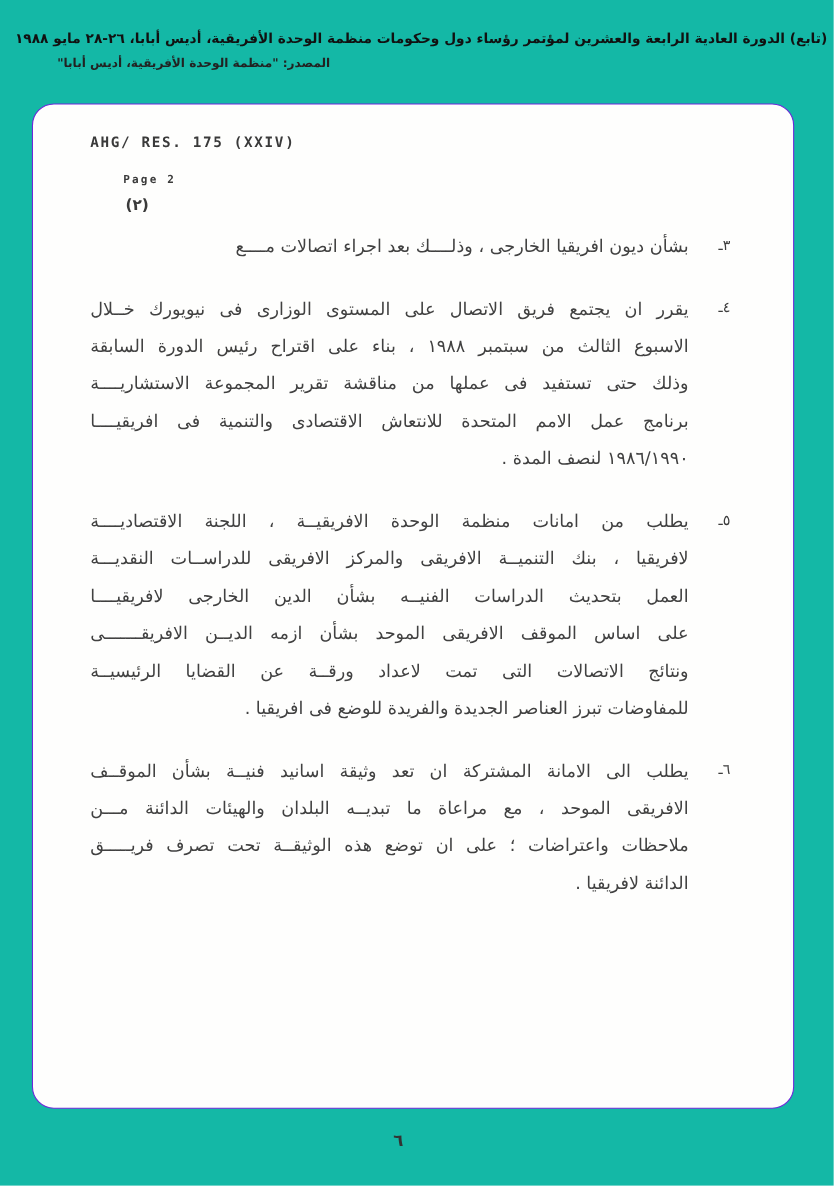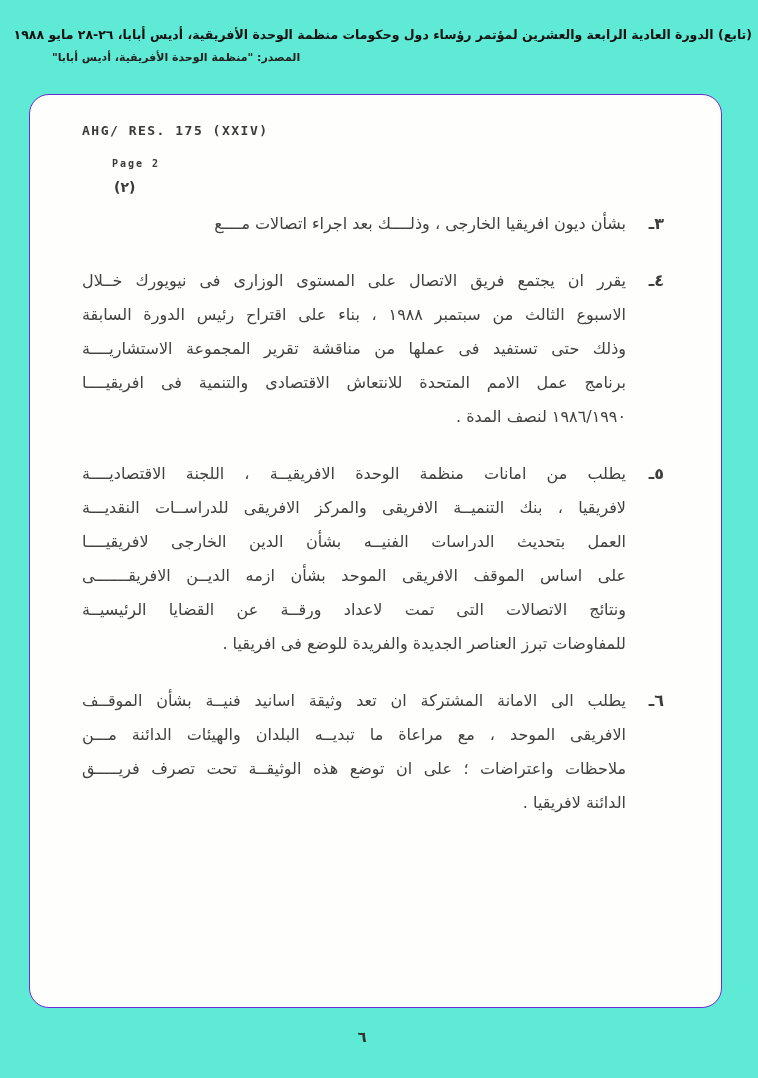--- a/index.html
+++ b/index.html
@@ -9,21 +9,21 @@
     width: 758px;
     height: 1078px;
     font-family: "DejaVu Sans", sans-serif;
     position: relative;
     overflow: hidden;
   }
   .page {
     position: relative;
     width: 758px;
     height: 1078px;
-    background: #5eead4;
+    background: #14b8a6;
   }
   
   .hdr-line1 {
     position: absolute;
     top: 27px;
     left: 6px;
     right: 6px;
     direction: rtl;
     text-align: right;
     white-space: nowrap;
@@ -93,22 +93,22 @@
     direction: rtl;
   }
   .para {
     display: flex;            
     column-gap: 16px;
     margin-bottom: 23px;
   }
   .para-num {
     flex: 0 0 22px;
     width: 22px;
-    font-size: 16px;
-    font-weight: 700;
+    font-size: 13px;
+    font-weight: 400;
     color: #3d3d3d;
     line-height: 34px;
     text-align: right;
   }
   .para-body {
     flex: 1 1 auto;
     min-width: 0;
   }
   .line {
     font-size: 16px;

